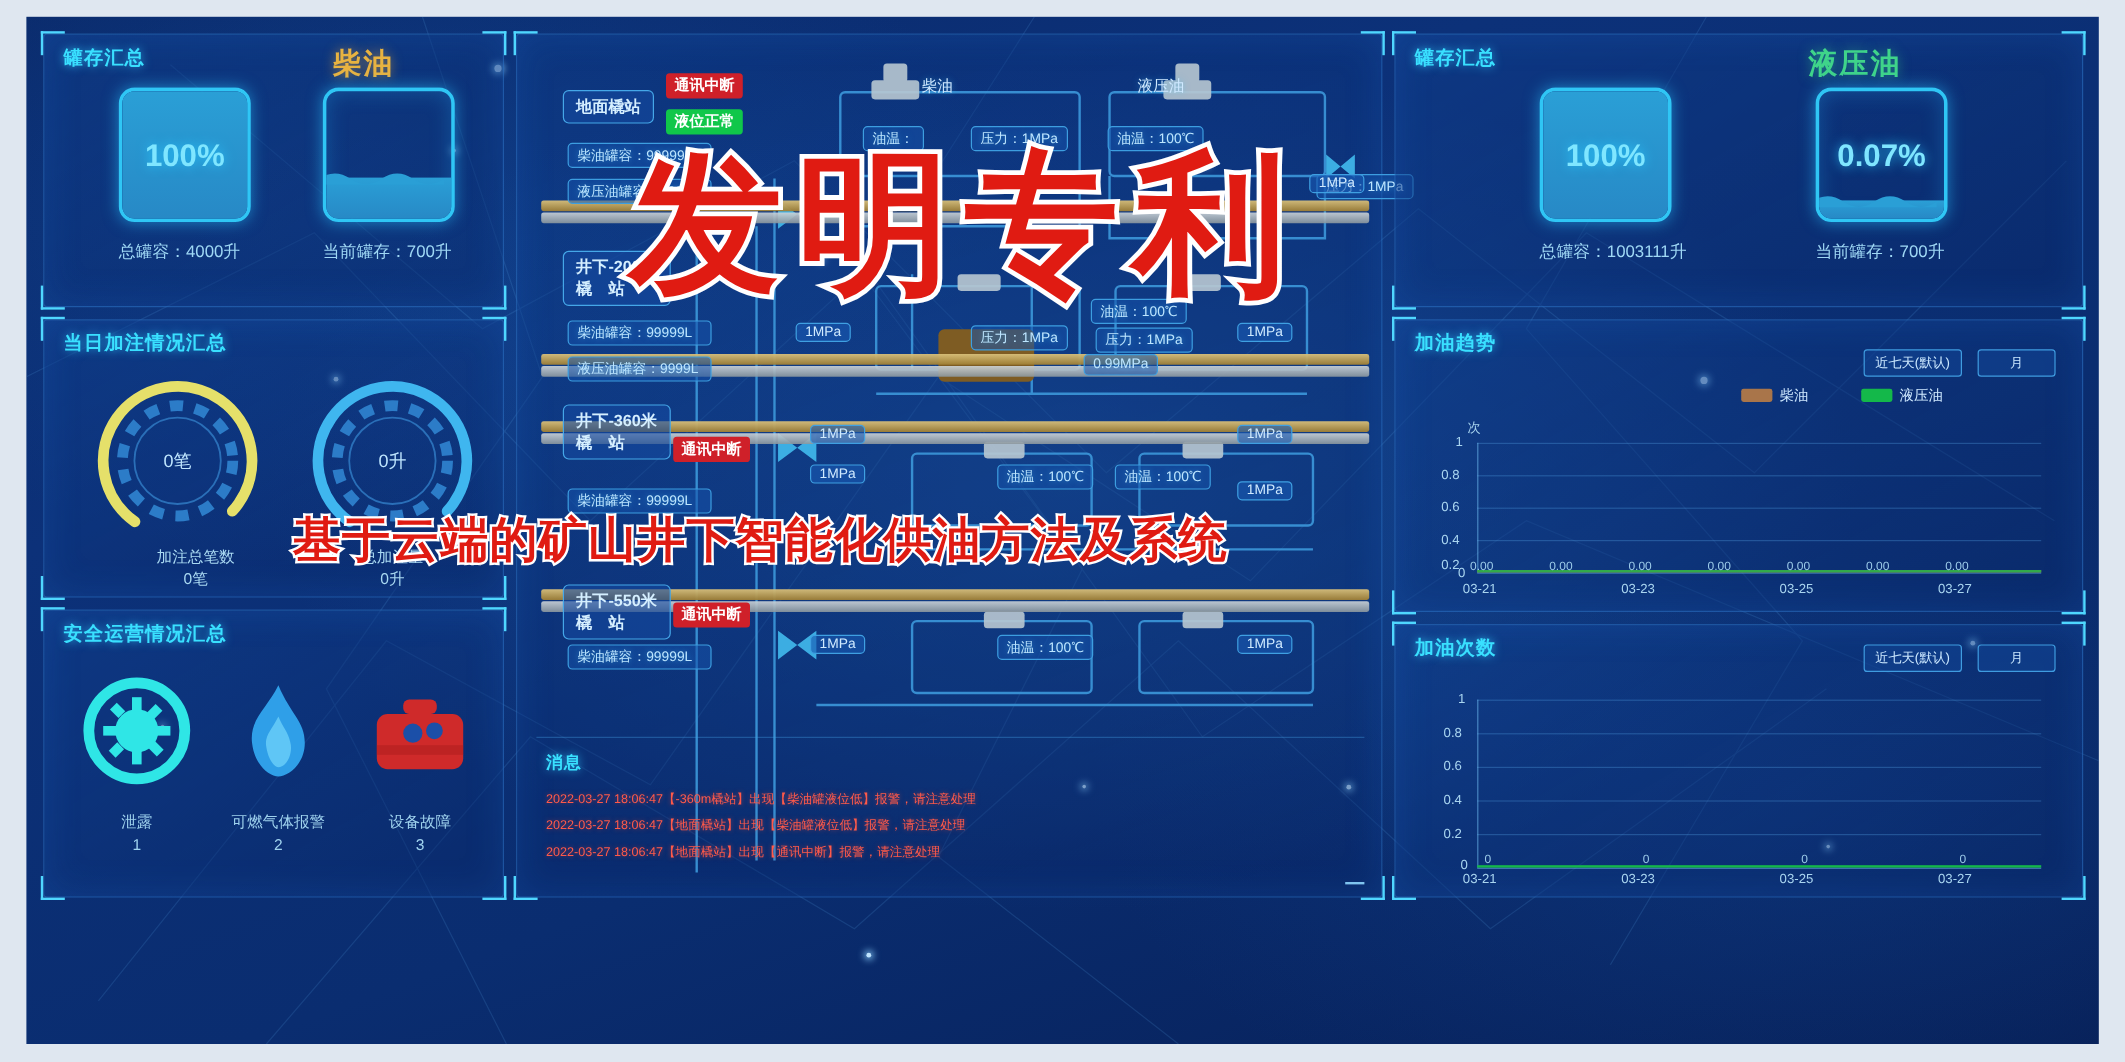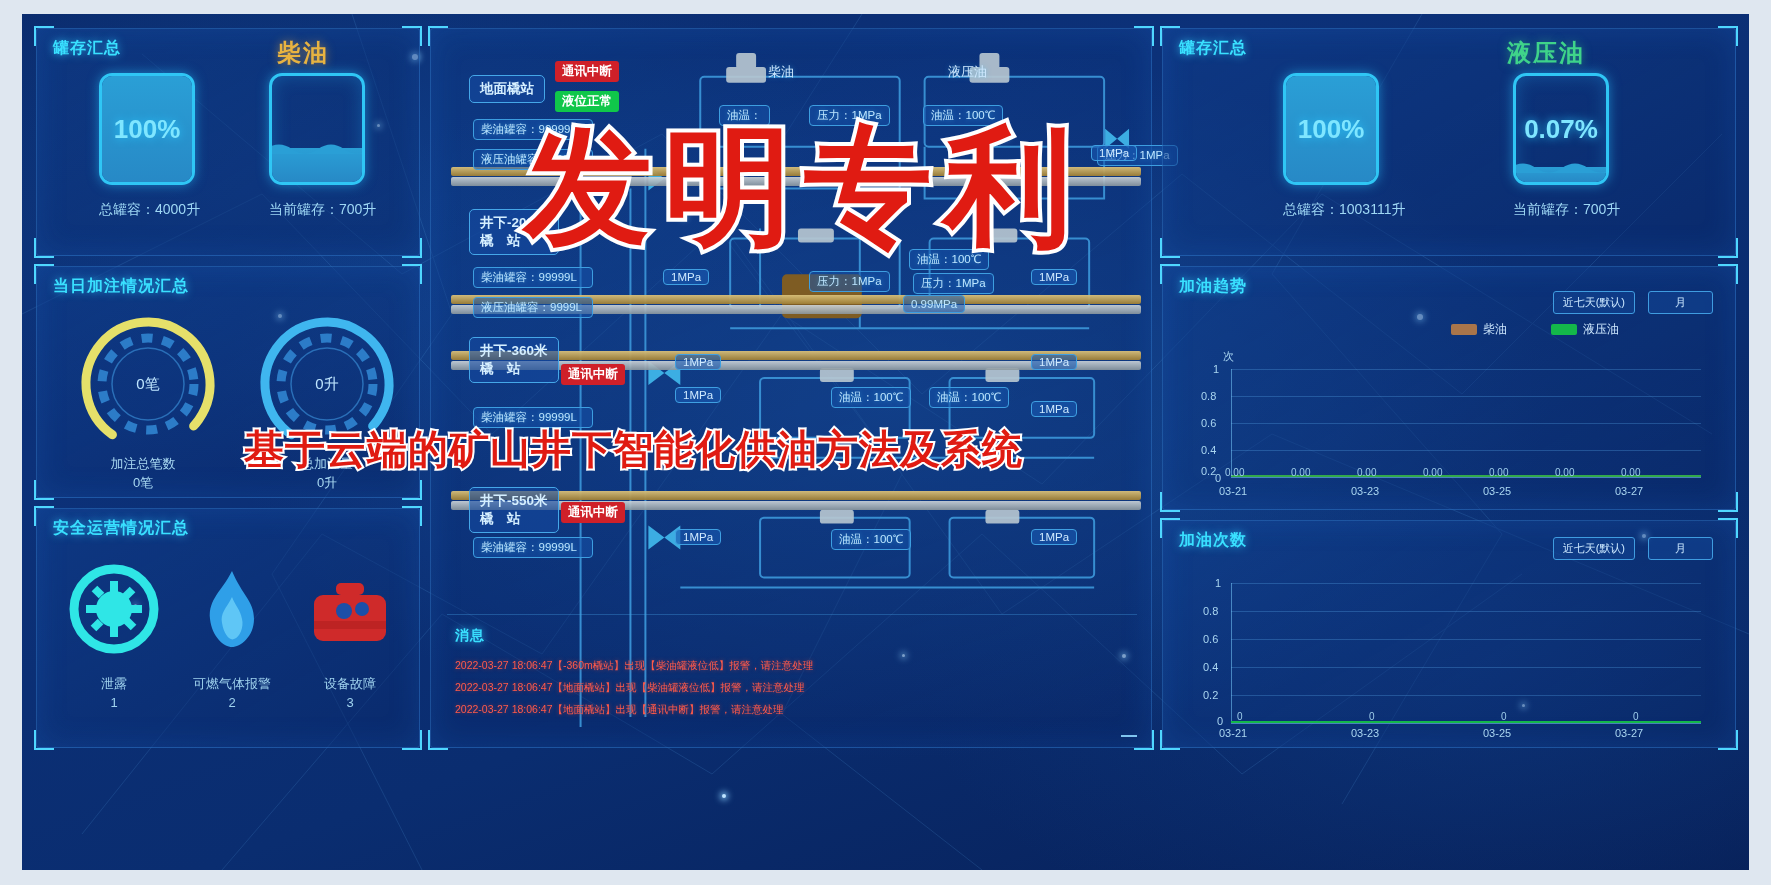--- a/index.html
+++ b/index.html
@@ -51,32 +51,32 @@
     letter-spacing:1px; text-shadow:0 0 8px rgba(50,200,255,.8);
   }
   .pheadline {
     position:absolute; right:34px; top:6px;
     font-size:24px; font-weight:bold; letter-spacing:2px;
   }
 
   
   .tankwrap { position:absolute; }
   .tankbox {
-    position:relative; width:96px; height:112px;
+    position:relative; width:110px; height:112px;
     border:3px solid #2fc6f5; border-radius:13px; overflow:hidden;
     box-shadow:0 0 12px rgba(40,190,250,.55), inset 0 0 18px rgba(40,180,250,.28);
   }
   .tankfill { position:absolute; left:0; right:0; bottom:0; background:linear-gradient(180deg,#2a9fd6,#2789c6); }
   .tankpct {
     position:absolute; inset:0; display:flex; align-items:center; justify-content:center;
     font-size:26px; font-weight:bold; color:#7fe6ff; text-shadow:0 0 10px rgba(40,200,255,.9);
   }
   .wave { position:absolute; left:-6px; right:-6px; height:14px; }
   .tankcap {
-    margin-top:16px; text-align:center; font-size:14px; color:#9fd8f5; white-space:nowrap;
+    margin-top:16px; text-align:left; font-size:14px; color:#9fd8f5; white-space:nowrap;
   }
 
   
   .gauge { position:absolute; width:150px; height:150px; }
   .gval {
     position:absolute; inset:0; display:flex; align-items:center; justify-content:center;
     font-size:15px; color:#bfe6ff;
   }
   .glabel { position:absolute; width:180px; text-align:center; font-size:13px; color:#a9d9f2; line-height:1.45; }
 
@@ -208,21 +208,21 @@
     <div class="gauge" style="left:36px; top:42px;">
       <svg viewBox="0 0 150 150">
         <circle cx="75" cy="75" r="62" fill="none" stroke="#e5e06a" stroke-width="9" stroke-dasharray="300 90" stroke-linecap="round" transform="rotate(125 75 75)"></circle>
         <g fill="none" stroke="#2c7cc8" stroke-width="9" stroke-dasharray="11 10">
           <circle cx="75" cy="75" r="46"></circle>
         </g>
         <circle cx="75" cy="75" r="36" fill="none" stroke="#2a6fb8" stroke-width="1.5"></circle>
       </svg>
       <div class="gval">0笔</div>
     </div>
-    <div class="glabel" style="left:16px; top:188px; white-space:pre-line;">加注总笔数
+    <div class="glabel" style="left:36px; top:188px; white-space:pre-line;">加注总笔数
 0笔</div>
 
     <div class="gauge" style="left:215px; top:42px;">
       <svg viewBox="0 0 150 150">
         <circle cx="75" cy="75" r="62" fill="none" stroke="#3fb6ef" stroke-width="9" stroke-dasharray="300 90" stroke-linecap="round" transform="rotate(125 75 75)"></circle>
         <g fill="none" stroke="#2c7cc8" stroke-width="9" stroke-dasharray="11 10">
           <circle cx="75" cy="75" r="46"></circle>
         </g>
         <circle cx="75" cy="75" r="36" fill="none" stroke="#2a6fb8" stroke-width="1.5"></circle>
       </svg>

